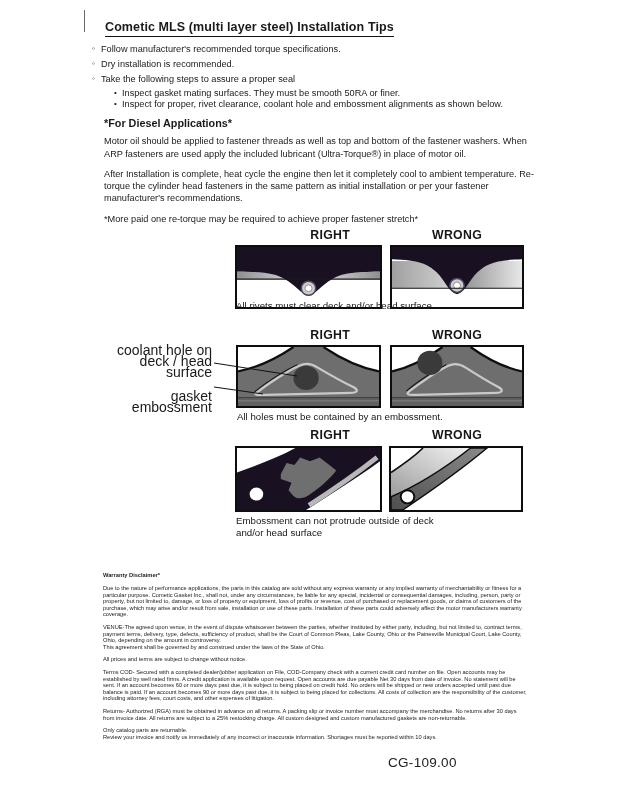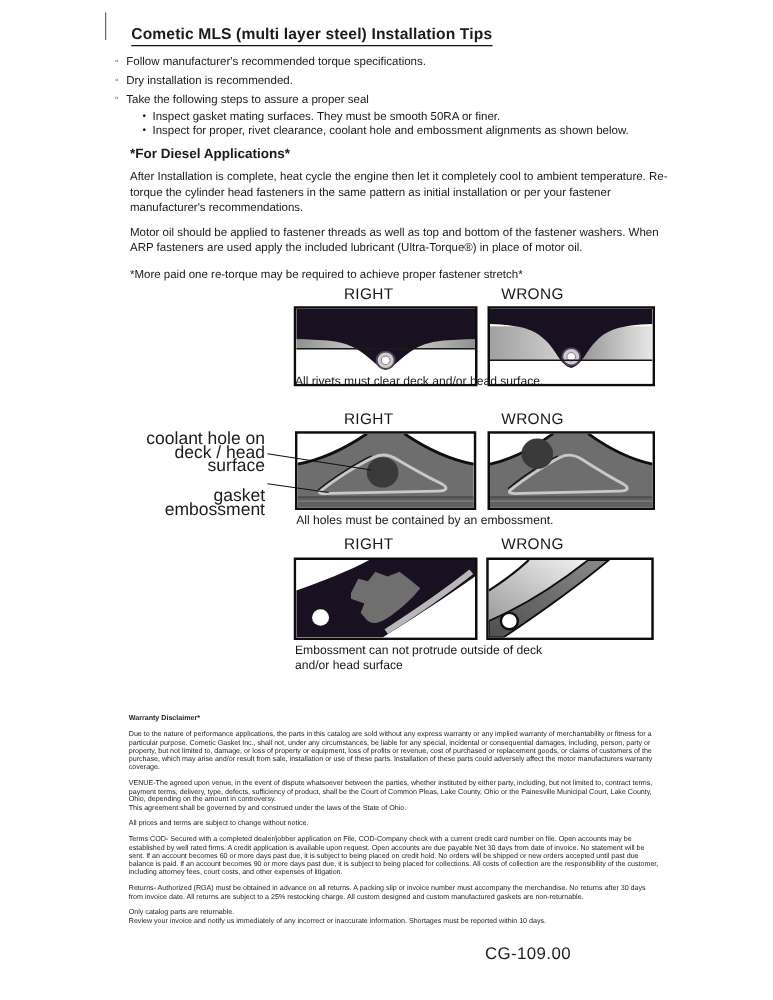--- a/index.html
+++ b/index.html
@@ -10,21 +10,21 @@
   .title{left:105px;top:20px;font-size:12.5px;font-weight:bold;letter-spacing:.1px;
          border-bottom:1.6px solid #111;padding-bottom:2px;text-align:center;}
   .bullets{left:92px;top:43px;width:446px;font-size:9.2px;line-height:12px;}
   .bullet{margin-bottom:3px;display:flex;}
   .bullet .glyph{width:9px;flex:none;font-size:8px;line-height:12px;}
   .subbullet{margin-left:22px;display:flex;line-height:10.6px;}
   .subbullet .glyph{width:8px;flex:none;font-size:8px;line-height:10.6px;}
   .diesel{left:104px;top:117px;width:440px;font-size:9.2px;line-height:12.3px;}
   .diesel h3{font-size:10.8px;margin:0 0 6px 0;}
   .diesel p{margin:0 0 8px 0;}
-  .dlabel{top:0;font-size:12.3px;letter-spacing:.3px;text-align:center;color:#161616;}
+  .dlabel{top:0;font-size:12.3px;letter-spacing:.3px;text-align:right;color:#161616;font-weight:bold;}
   .dbox{box-sizing:border-box;border:2px solid #0d0d0d;background:#fff;}
   .dbox svg{display:block;width:100%;height:100%;}
   .caption{font-size:9.7px;line-height:11.5px;color:#161616;}
   .callouts{left:104px;top:345px;width:108px;text-align:right;font-size:14px;line-height:11px;}
   .callouts .c2{margin-top:13px;}
   .overlay{left:0;top:0;width:618px;height:800px;pointer-events:none;z-index:5;}
   .legal{left:103px;top:572px;width:424px;font-size:5.7px;line-height:6.6px;color:#222;}
   .legal .blk{margin-bottom:6px;}
   .legal .h{font-weight:bold;margin-bottom:6.5px;}
   .pagecode{left:388px;top:755px;font-size:13.5px;letter-spacing:.3px;color:#1d1d1d;}
@@ -56,22 +56,22 @@
       <span>Inspect gasket mating surfaces.  They must be smooth 50RA or finer.</span>
     </div>
     <div class="subbullet">
       <span class="glyph">•</span>
       <span>Inspect for proper, rivet clearance, coolant hole and embossment alignments as shown below.</span>
     </div>
   </div>
 
   <div class="abs diesel">
     <h3>*For Diesel Applications*</h3>
+    <p>Motor oil should be applied to fastener threads as well as top and bottom of the fastener washers. When ARP fasteners are used apply the included lubricant (Ultra-Torque®) in place of motor oil.</p>
     <p>After Installation is complete, heat cycle the engine then let it completely cool to ambient temperature. Re-torque the cylinder head fasteners in the same pattern as initial installation or per your fastener manufacturer's recommendations.</p>
-    <p>Motor oil should be applied to fastener threads as well as top and bottom of the fastener washers. When ARP fasteners are used apply the included lubricant (Ultra-Torque®) in place of motor oil.</p>
     <p>*More paid one re-torque may be required to achieve proper fastener stretch*</p>
   </div>
 
   <div class="abs dlabel" style="left:240px;top:228px;width:110px;">RIGHT</div>
   <div class="abs dlabel" style="left:370px;top:228px;width:112px;">WRONG</div>
 
   <div class="abs dbox" style="left:235px;top:245px;width:147px;height:64px;">
     <svg viewBox="0 0 147 64" preserveAspectRatio="none">
       <defs>
         <linearGradient id="p1rl" x1="0" y1="0" x2="1" y2="0">

